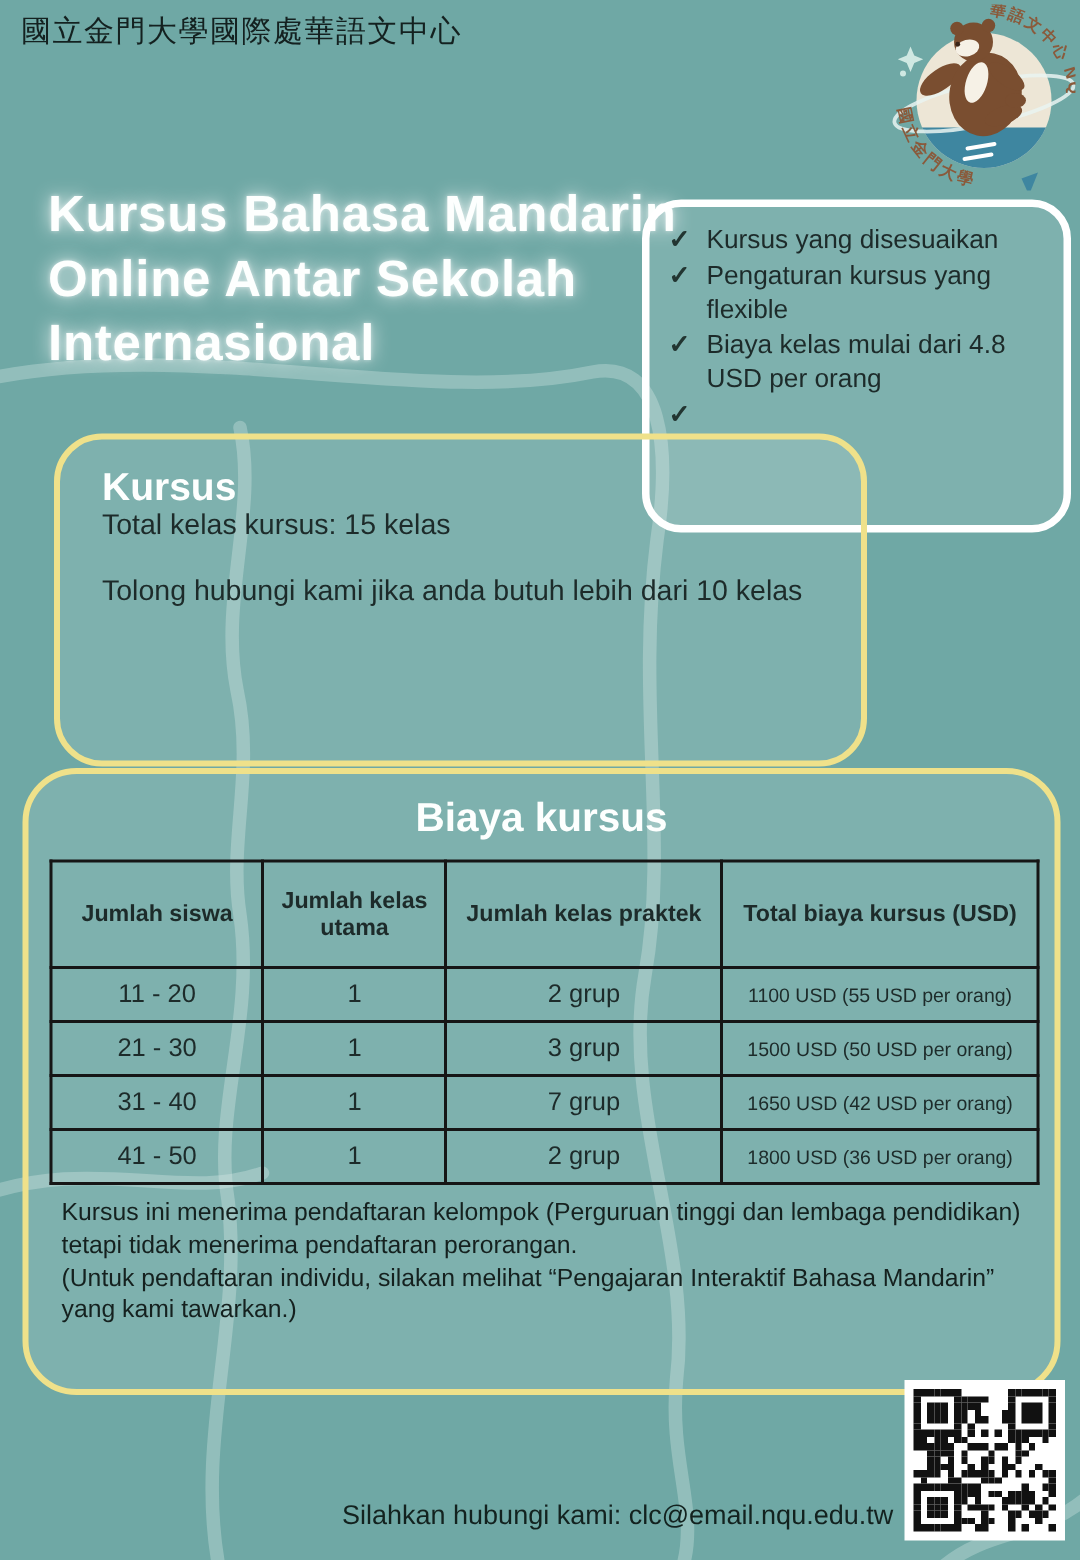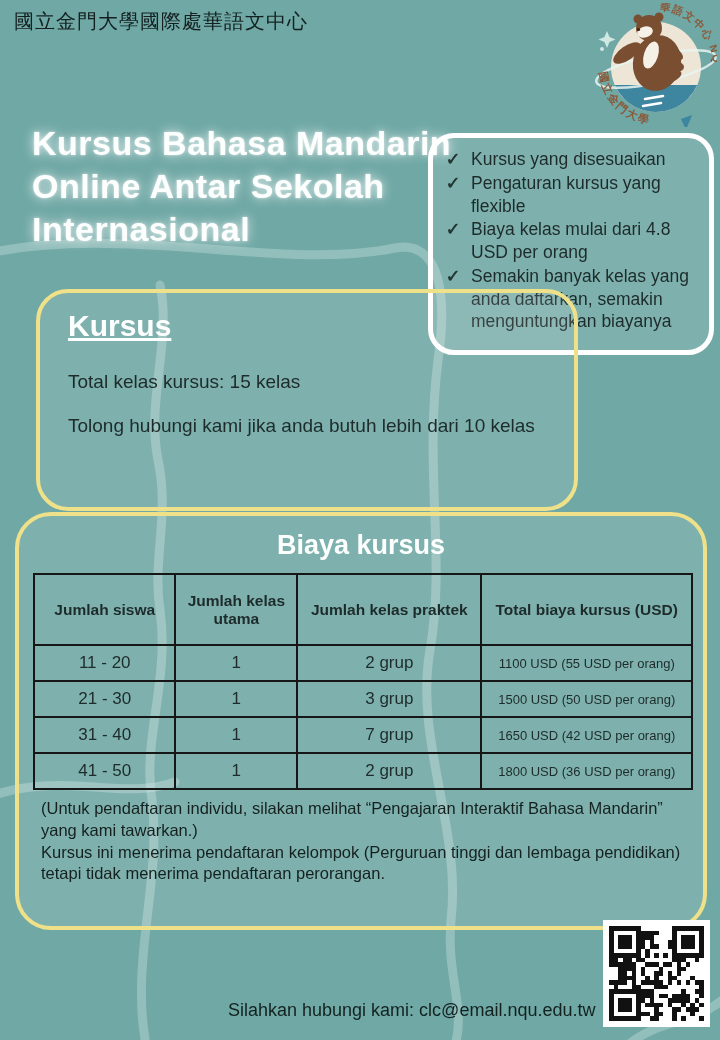--- a/index.html
+++ b/index.html
@@ -52,21 +52,21 @@
     color:var(--text-dark);font-weight:500;margin-bottom:1px;}
   .feature-item .check{flex:0 0 20px;text-align:center;font-weight:700;color:#223531;}
 
   
   .kursus-box{
     position:absolute;left:36px;top:289px;width:542px;height:222px;
     border:4px solid var(--accent-yellow);border-radius:32px;
     background:var(--box-tint);
     padding:16px 20px 0 28px;
   }
-  .kursus-heading{font-size:30px;font-weight:700;color:var(--text-white);margin-bottom:28px;text-decoration:underline;}
+  .kursus-heading{font-size:26px;font-weight:700;color:var(--text-white);}
   .kursus-line{font-size:19px;color:var(--text-dark);margin-bottom:22px;}
 
   
   .pricing-box{
     position:absolute;left:15px;top:512px;width:692px;height:418px;
     border:4px solid var(--accent-yellow);border-radius:36px;
     background:var(--box-tint);
     padding:10px 14px 0 14px;
   }
   .pricing-heading{font-size:27px;font-weight:700;color:var(--text-white);
@@ -155,21 +155,20 @@
     <div class="feature-item">
       <span class="check">✓</span>
       <span>Pengaturan kursus yang flexible</span>
     </div>
     <div class="feature-item">
       <span class="check">✓</span>
       <span>Biaya kelas mulai dari 4.8 USD per orang</span>
     </div>
     <div class="feature-item">
       <span class="check">✓</span>
-      <span>Semakin banyak kelas yang anda daftarkan, semakin menguntungkan biayanya</span>
     </div>
   </div>
 
   <div class="kursus-box">
     <div class="kursus-heading">Kursus</div>
     <div class="kursus-line">Total kelas kursus: 15 kelas</div>
     <div class="kursus-line">Tolong hubungi kami jika anda butuh lebih dari 10 kelas</div>
   </div>
 
   <div class="pricing-box">
@@ -210,22 +209,22 @@
         </tr>
         <tr>
           <td>41 - 50</td>
           <td>1</td>
           <td>2 grup</td>
           <td class="price">1800 USD (36 USD per orang)</td>
         </tr>
       </tbody>
     </table>
     <div class="pricing-note">
+      <div>Kursus ini menerima pendaftaran kelompok (Perguruan tinggi dan lembaga pendidikan) tetapi tidak menerima pendaftaran perorangan.</div>
       <div> (Untuk pendaftaran individu, silakan melihat “Pengajaran Interaktif Bahasa Mandarin” yang kami tawarkan.)</div>
-      <div>Kursus ini menerima pendaftaran kelompok (Perguruan tinggi dan lembaga pendidikan) tetapi tidak menerima pendaftaran perorangan.</div>
     </div>
   </div>
 
   <div class="contact">Silahkan hubungi kami: clc@email.nqu.edu.tw</div>
   <div class="qr-block">
     <div class="qr-grid">
         <div style="grid-area: 1 / 1;"></div>
         <div style="grid-area: 1 / 2;"></div>
         <div style="grid-area: 1 / 3;"></div>
         <div style="grid-area: 1 / 4;"></div>

